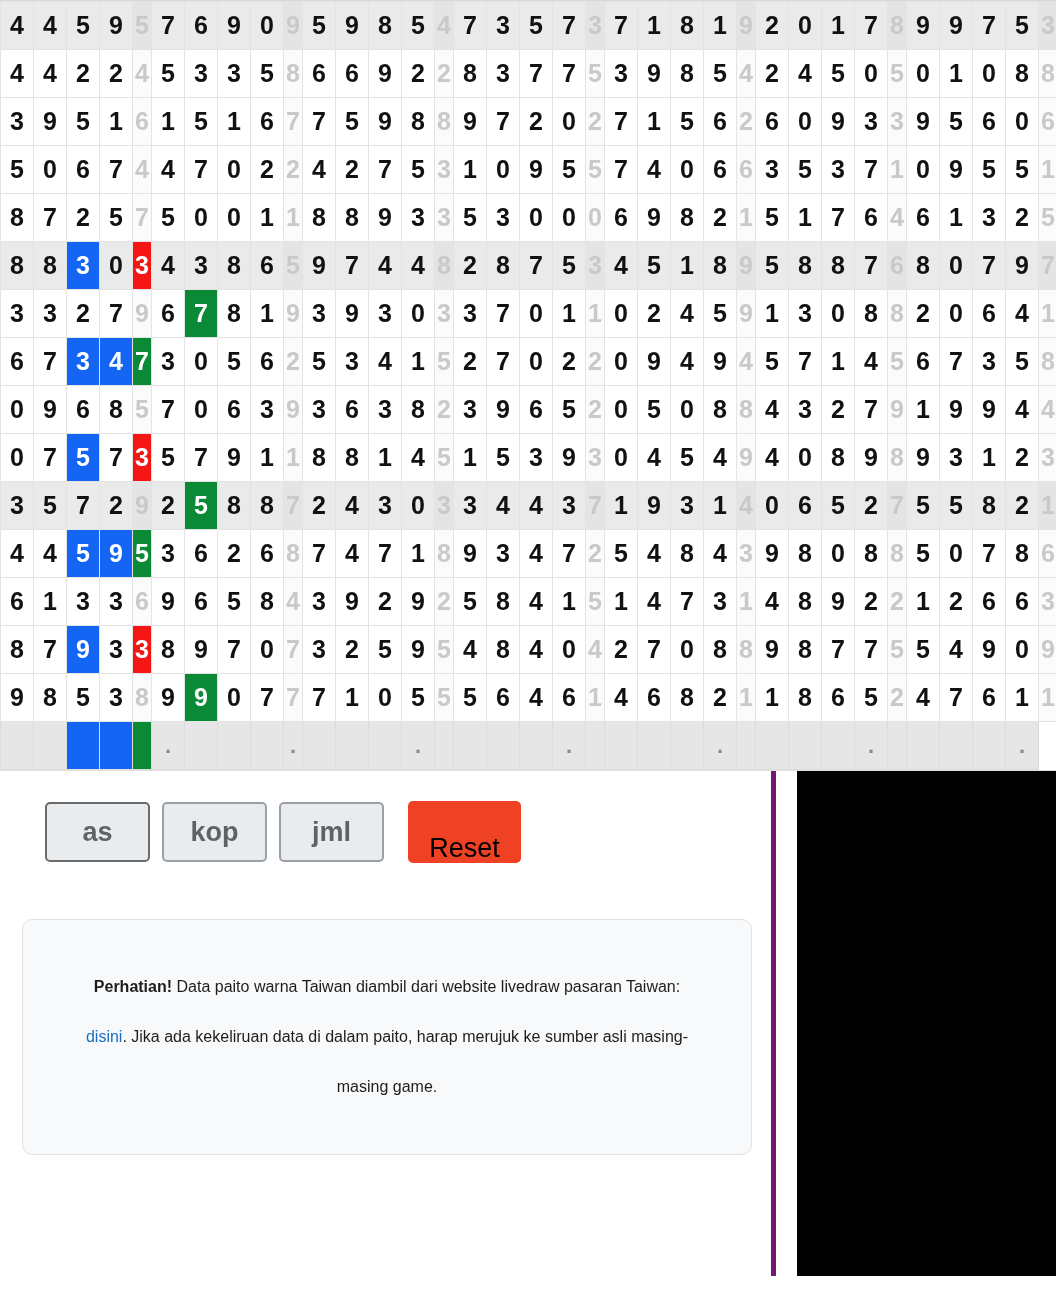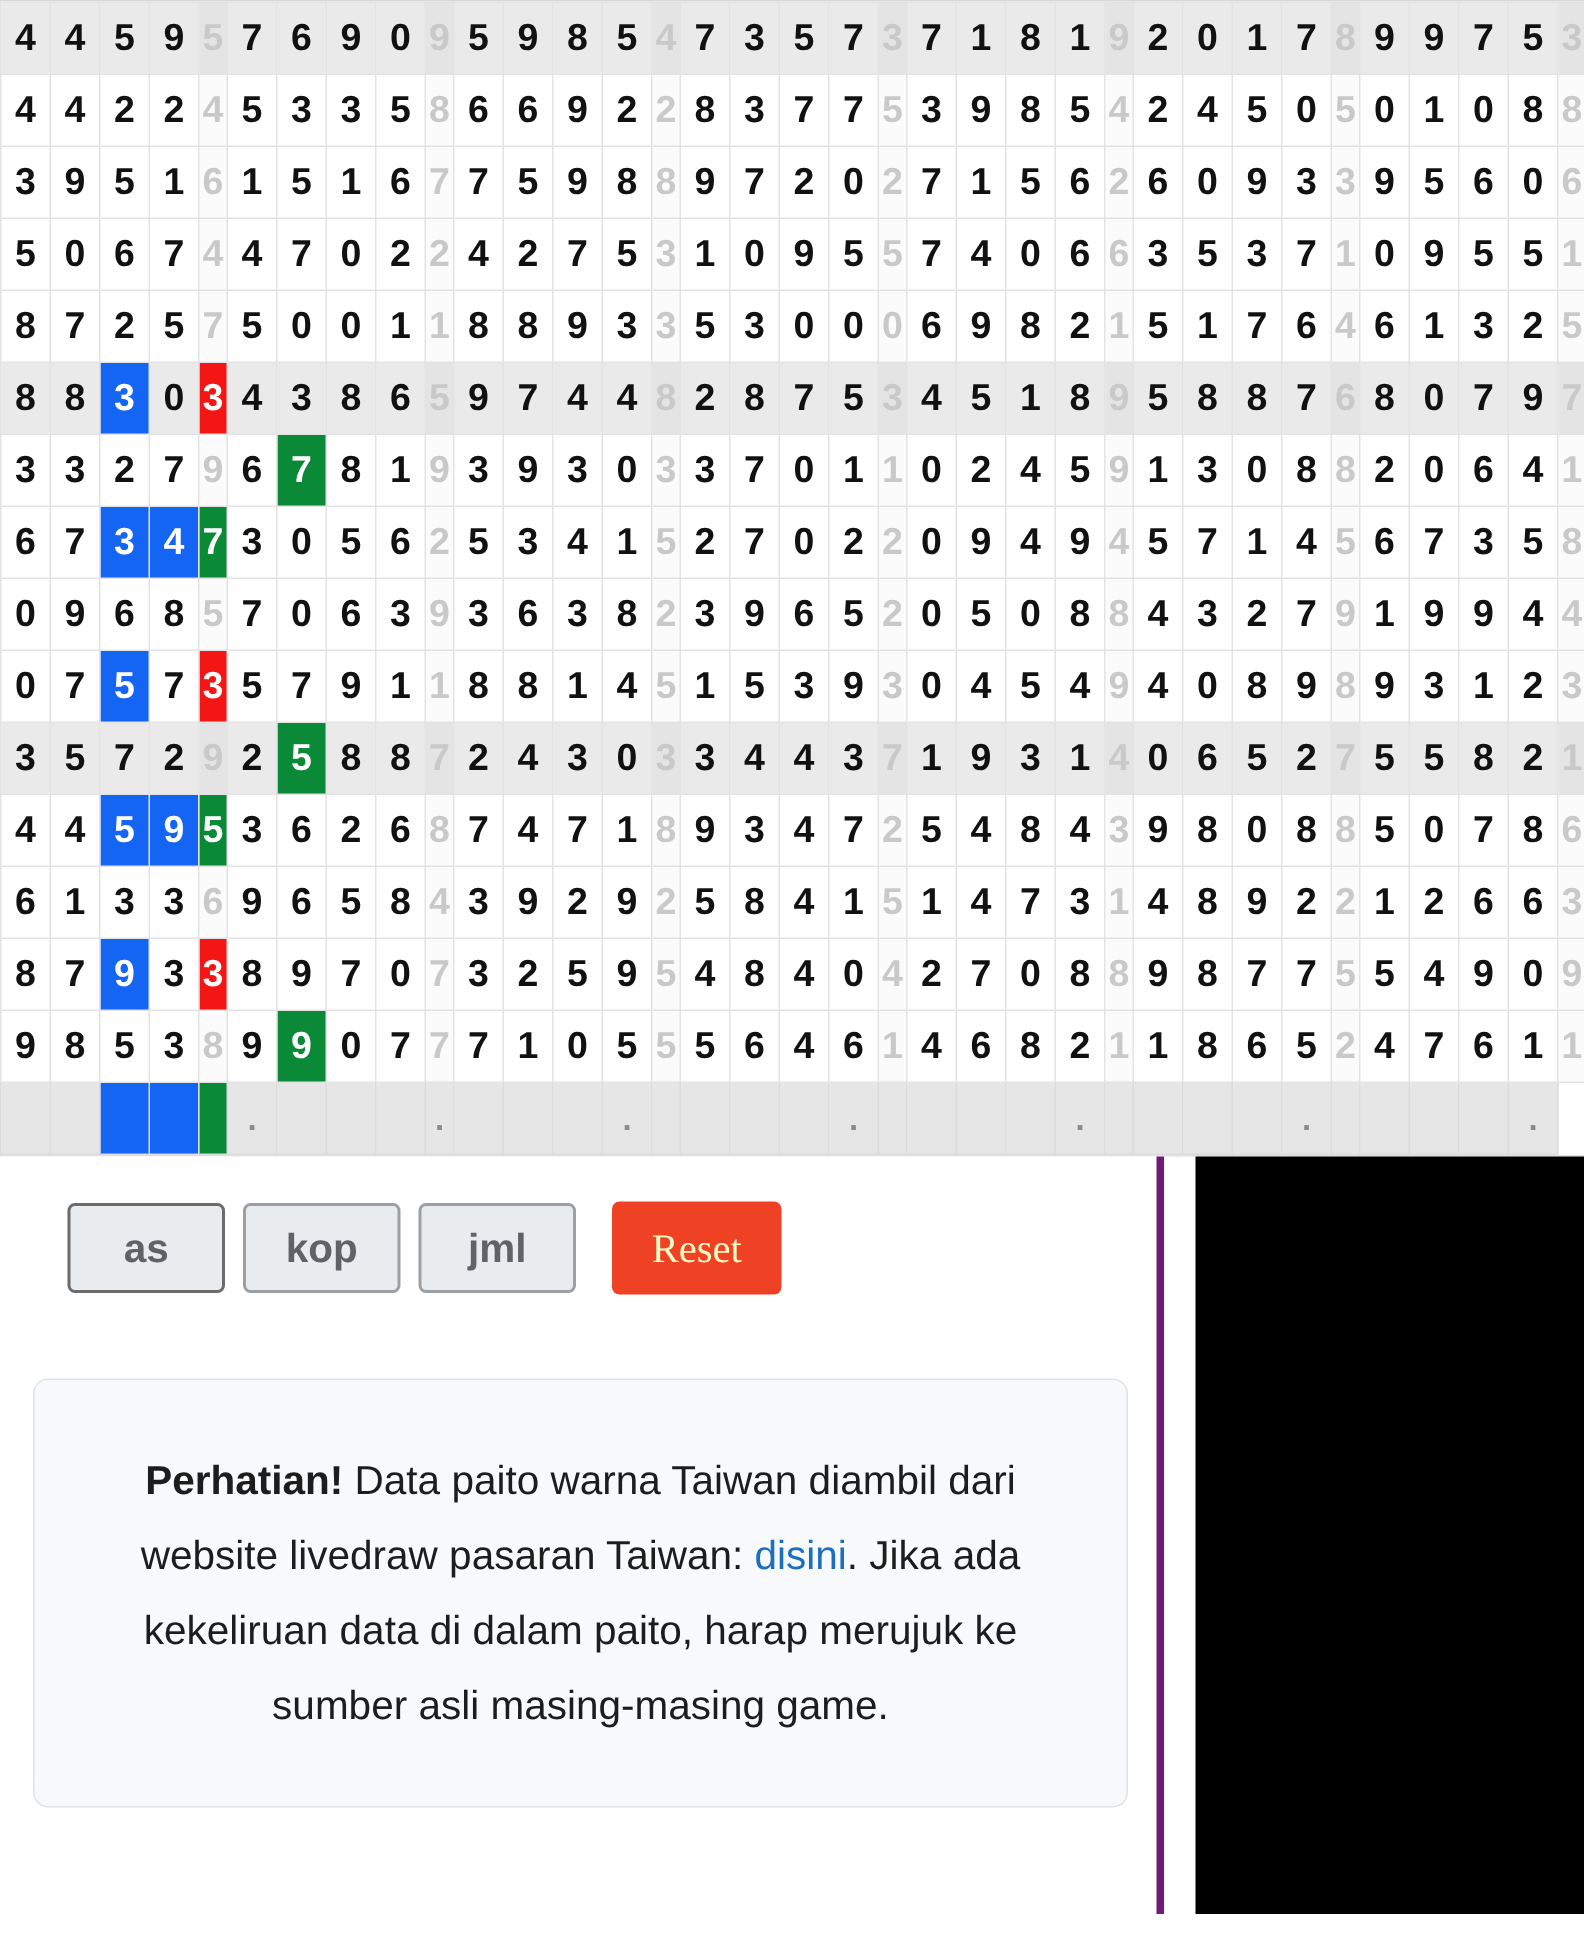--- a/index.html
+++ b/index.html
@@ -110,40 +110,40 @@
     line-height: 56px;
     text-align: center;
   }
   .tab-btn.first { border-color: #6b6b6b; }
   .reset-btn {
     width: 113px;
     height: 62px;
     background: #ef4123;
     border: none;
     border-radius: 5px;
-    color: #fef9c3;
+    color: #000000;
     font-size: 27px;
-    font-family: Liberation Serif, serif;
+    font-family: Liberation Sans, sans-serif;
     cursor: pointer;
     margin-left: 12px;
-    padding: 0;
+    padding: 16px;
     text-align: center;
     line-height: 62px;
   }
 
   #notice {
     margin: 56px 22px 0 22px;
     width: 730px;
     box-sizing: border-box;
     background: #f8f9fa;
     border: 1px solid #e0e2e5;
     border-radius: 10px;
     padding: 42px 60px;
     text-align: center;
-    font-size: 27px;
+    font-size: 16px;
     line-height: 50px;
     color: #1d1d1d;
   }
   #notice b { font-weight: bold; }
   #notice a {
     color: #1b6ec2;
     text-decoration: none;
   }
 </style>
 </head>

